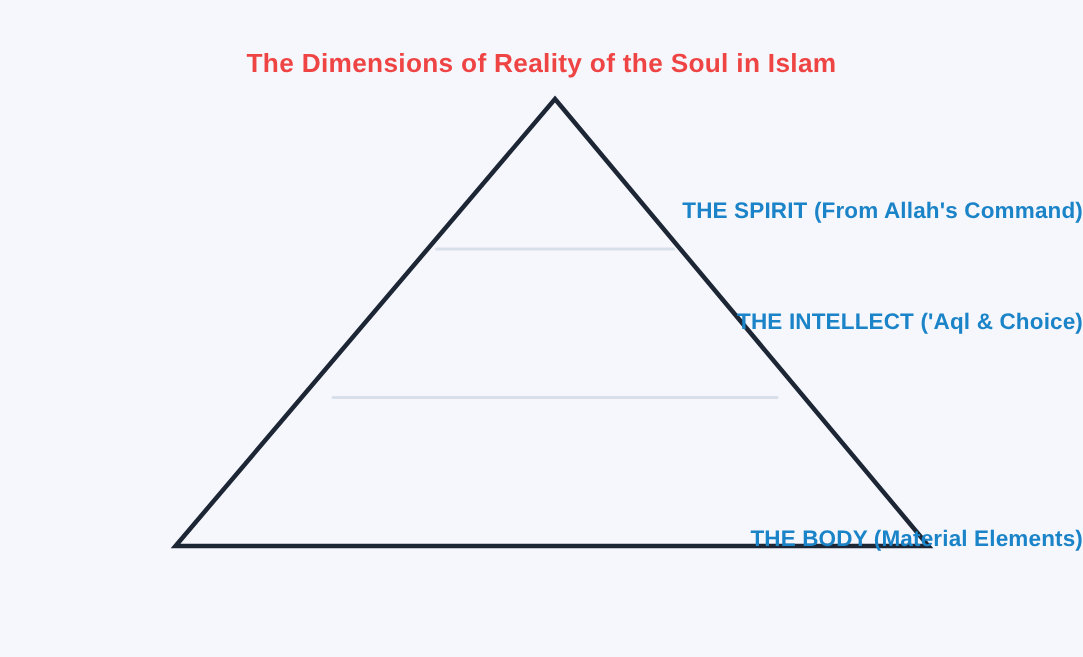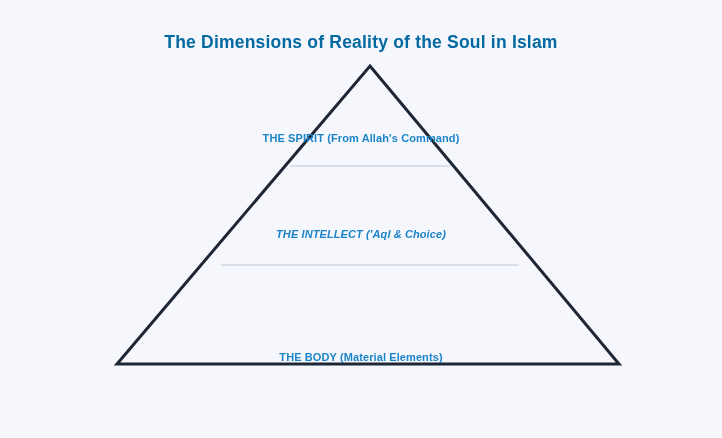--- a/index.html
+++ b/index.html
@@ -16,42 +16,42 @@
   }
   .title {
     position: absolute;
     top: 32px;
     left: 0;
     width: 722px;
     margin: 0;
     text-align: center;
     font-size: 17.5px;
     font-weight: bold;
-    color: #0369a1;
+    color: #ef4444;
     letter-spacing: 0.2px;
   }
   .pyramid-outline {
     position: absolute;
     top: 0;
     left: 0;
     width: 722px;
     height: 438px;
   }
   .layer-label {
     position: absolute;
     left: 0;
     width: 722px;
-    text-align: center;
-    font-size: 11px;
+    text-align: right;
+    font-size: 15px;
     font-weight: bold;
     color: #1b84c8;
     letter-spacing: 0.1px;
   }
   .layer-label.spirit    { top: 132px; }
-  .layer-label.intellect { top: 228px; font-style: italic; }
+  .layer-label.intellect { top: 206px; }
   .layer-label.body-layer{ top: 319px; margin-top: 32px; }
   .divider {
     position: absolute;
     height: 2px;
     background: #d9dfe9;
     border-radius: 1px;
   }
   .divider-1 { top: 165px; left: 290px; width: 160px; }
   .divider-2 { top: 264px; left: 221px; width: 298px; }
 </style>

